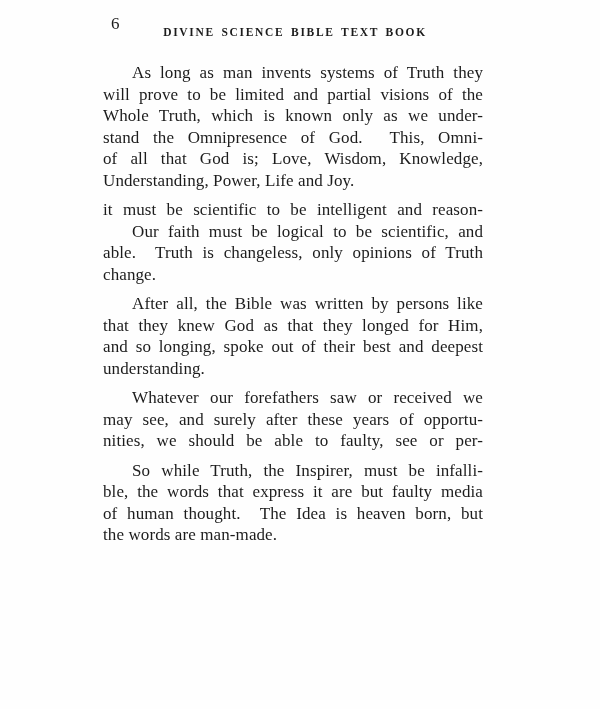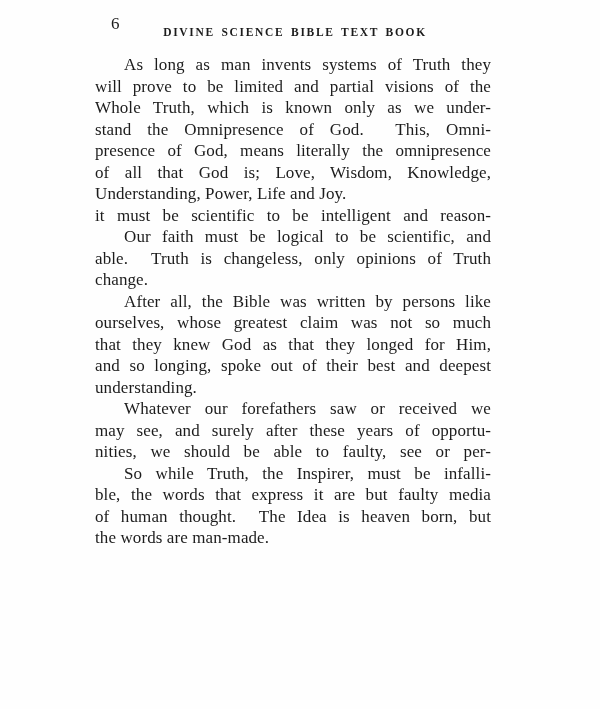--- a/index.html
+++ b/index.html
@@ -33,54 +33,52 @@
     letter-spacing:1.7px;
     word-spacing:2px;
   }
   .text-block{
     position:absolute;
     left:95px;top:54px;width:396px;
     font-size:17px;
     line-height:21.5px;
     letter-spacing:0.1px;
   }
-  .paragraph{margin:0;padding:0;}
+  .paragraph{margin:8px;padding:0;}
   .line{
     text-align:justify;
     text-align-last:justify;
   }
   .line.last{text-align-last:left;}
   .line.first{text-indent:29px;}
   .italic{}
 </style>
 </head>
 <body>
 
 <div class="sheet">
   <span class="folio">6</span>
   <div class="running-head">DIVINE SCIENCE BIBLE TEXT BOOK</div>
   <main class="text-block">
       <div class="paragraph">
         <div class="line first">As long as man invents systems of Truth they</div>
         <div class="line">will prove to be limited and partial visions of the</div>
         <div class="line">Whole Truth, which is known only as we under-</div>
         <div class="line">stand the Omnipresence of God.&nbsp; This, Omni-</div>
-        <div class="line">presence of God, means literally the omnipresence</div>
         <div class="line"><span>of </span><span class="italic">all</span><span> that God is; Love, Wisdom, Knowledge,</span></div>
         <div class="line last">Understanding, Power, Life and Joy.</div>
       </div>
       <div class="paragraph">
         <div class="line">it must be scientific to be intelligent and reason-</div>
         <div class="line first">Our faith must be logical to be scientific, and</div>
         <div class="line">able.&nbsp; Truth is changeless, only opinions of Truth</div>
         <div class="line last">change.</div>
       </div>
       <div class="paragraph">
         <div class="line first">After all, the Bible was written by persons like</div>
-        <div class="line">ourselves, whose greatest claim was not so much</div>
         <div class="line">that they knew God as that they longed for Him,</div>
         <div class="line">and so longing, spoke out of their best and deepest</div>
         <div class="line last">understanding.</div>
       </div>
       <div class="paragraph">
         <div class="line first">Whatever our forefathers saw or received we</div>
         <div class="line">may see, and surely after these years of opportu-</div>
         <div class="line">nities, we should be able to faulty, see or per-</div>
       </div>
       <div class="paragraph">

